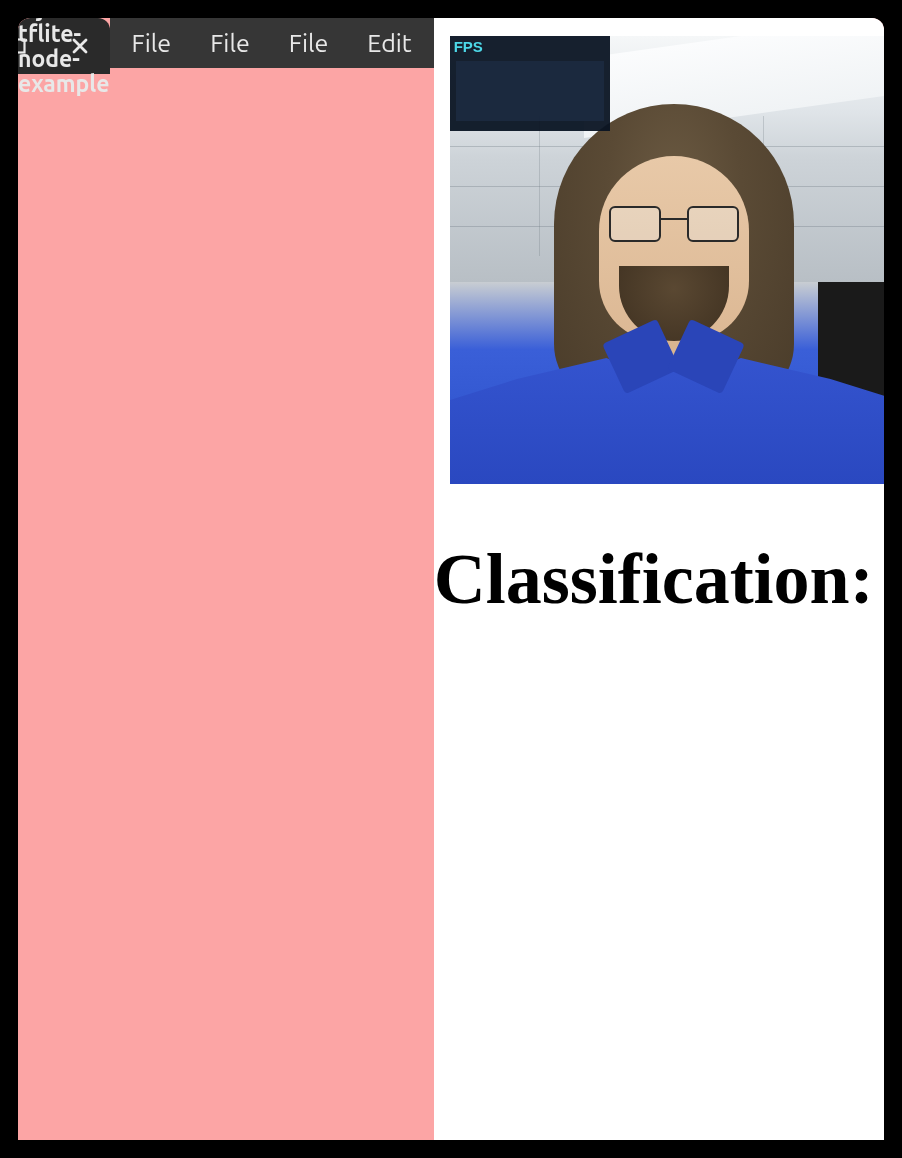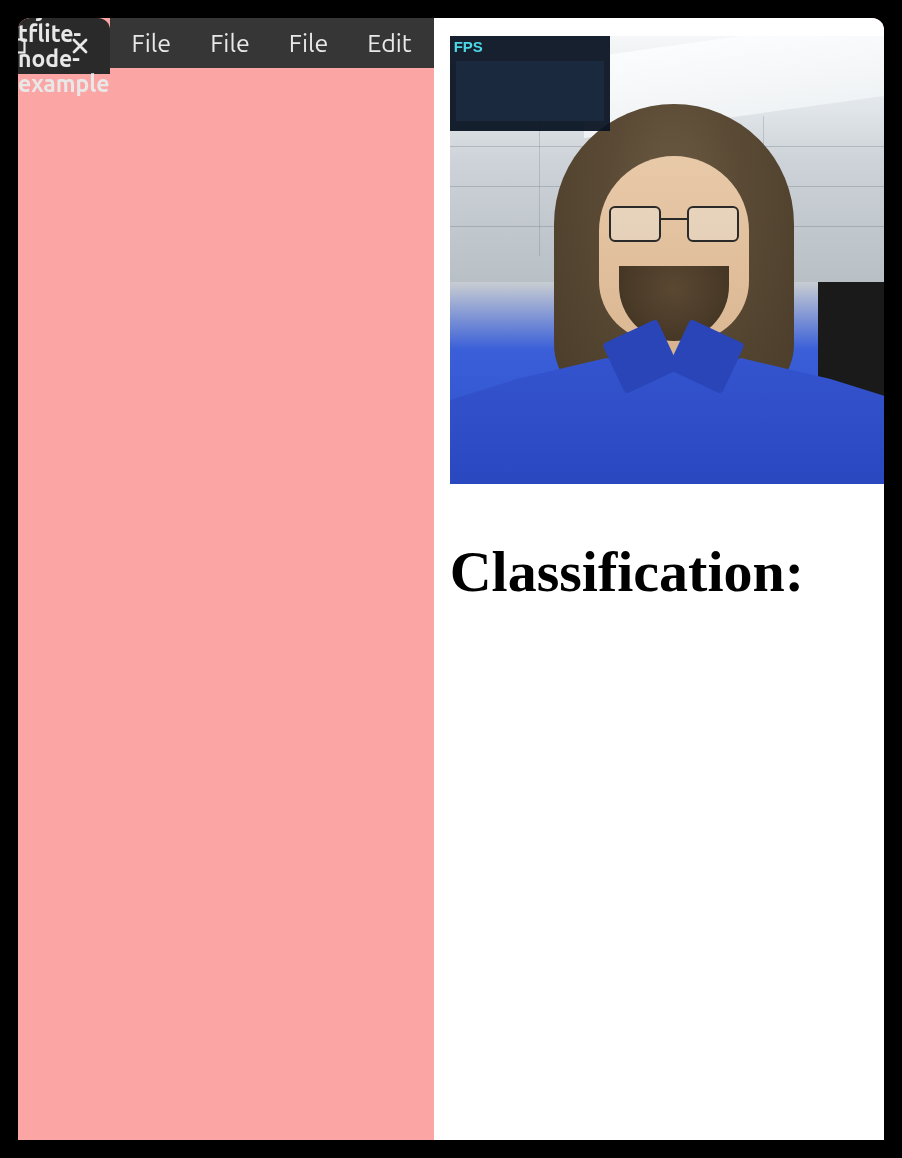--- a/index.html
+++ b/index.html
@@ -268,25 +268,25 @@
       padding: 2px 4px;
       font-family: Arial, sans-serif;
     }
     .fps-graph {
       margin: 4px 6px;
       height: 60px;
       background: rgba(30, 45, 70, 0.7);
     }
     .classification-heading {
       font-family: Georgia, "Times New Roman", serif;
-      font-size: 58px;
+      font-size: 72px;
       font-weight: 700;
       color: #000;
       margin-top: 54px;
-      margin-left: 16px;
+      margin-left: 0;
     }
   </style>
 </head>
 <body>
 
 <div class="window">
   <div class="titlebar">
     <span class="titlebar-title">tfjs-tflite-node-example</span>
     <div class="titlebar-controls">
       <div class="titlebar-btn">

